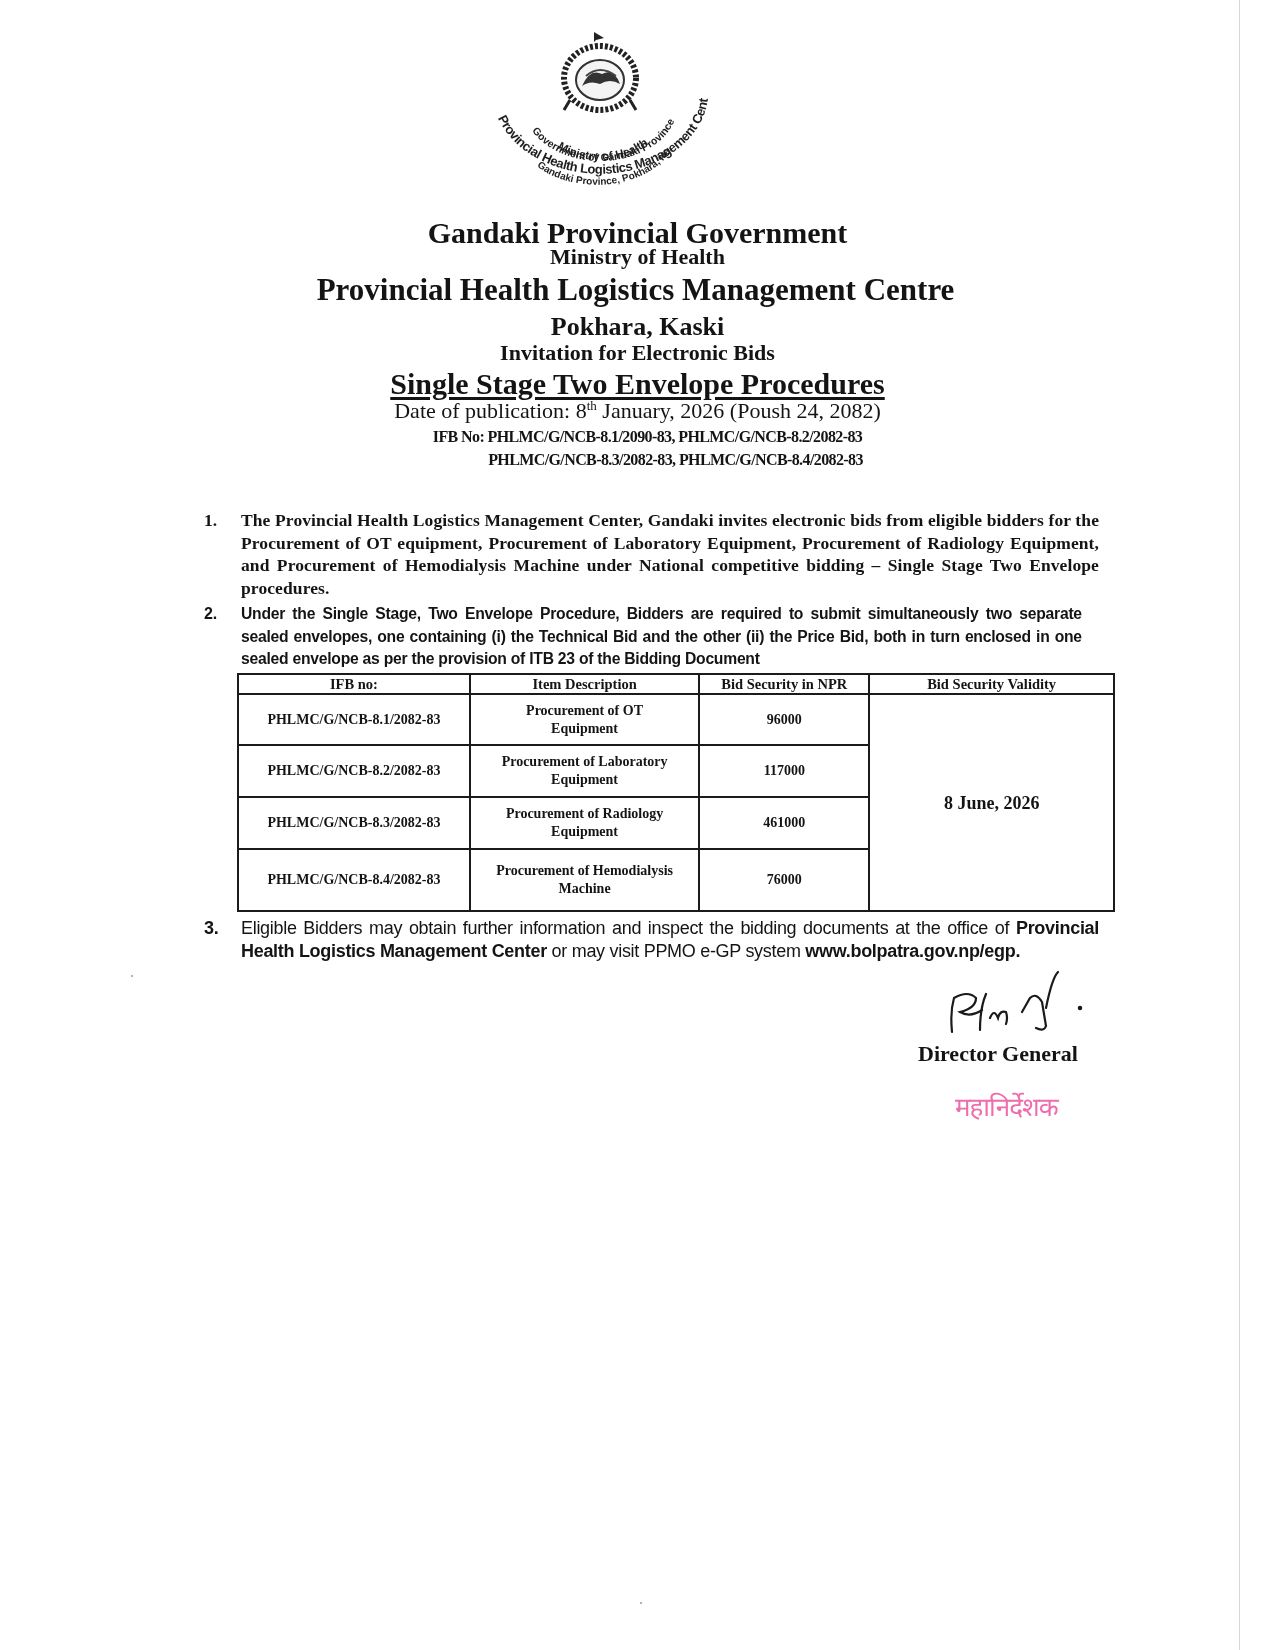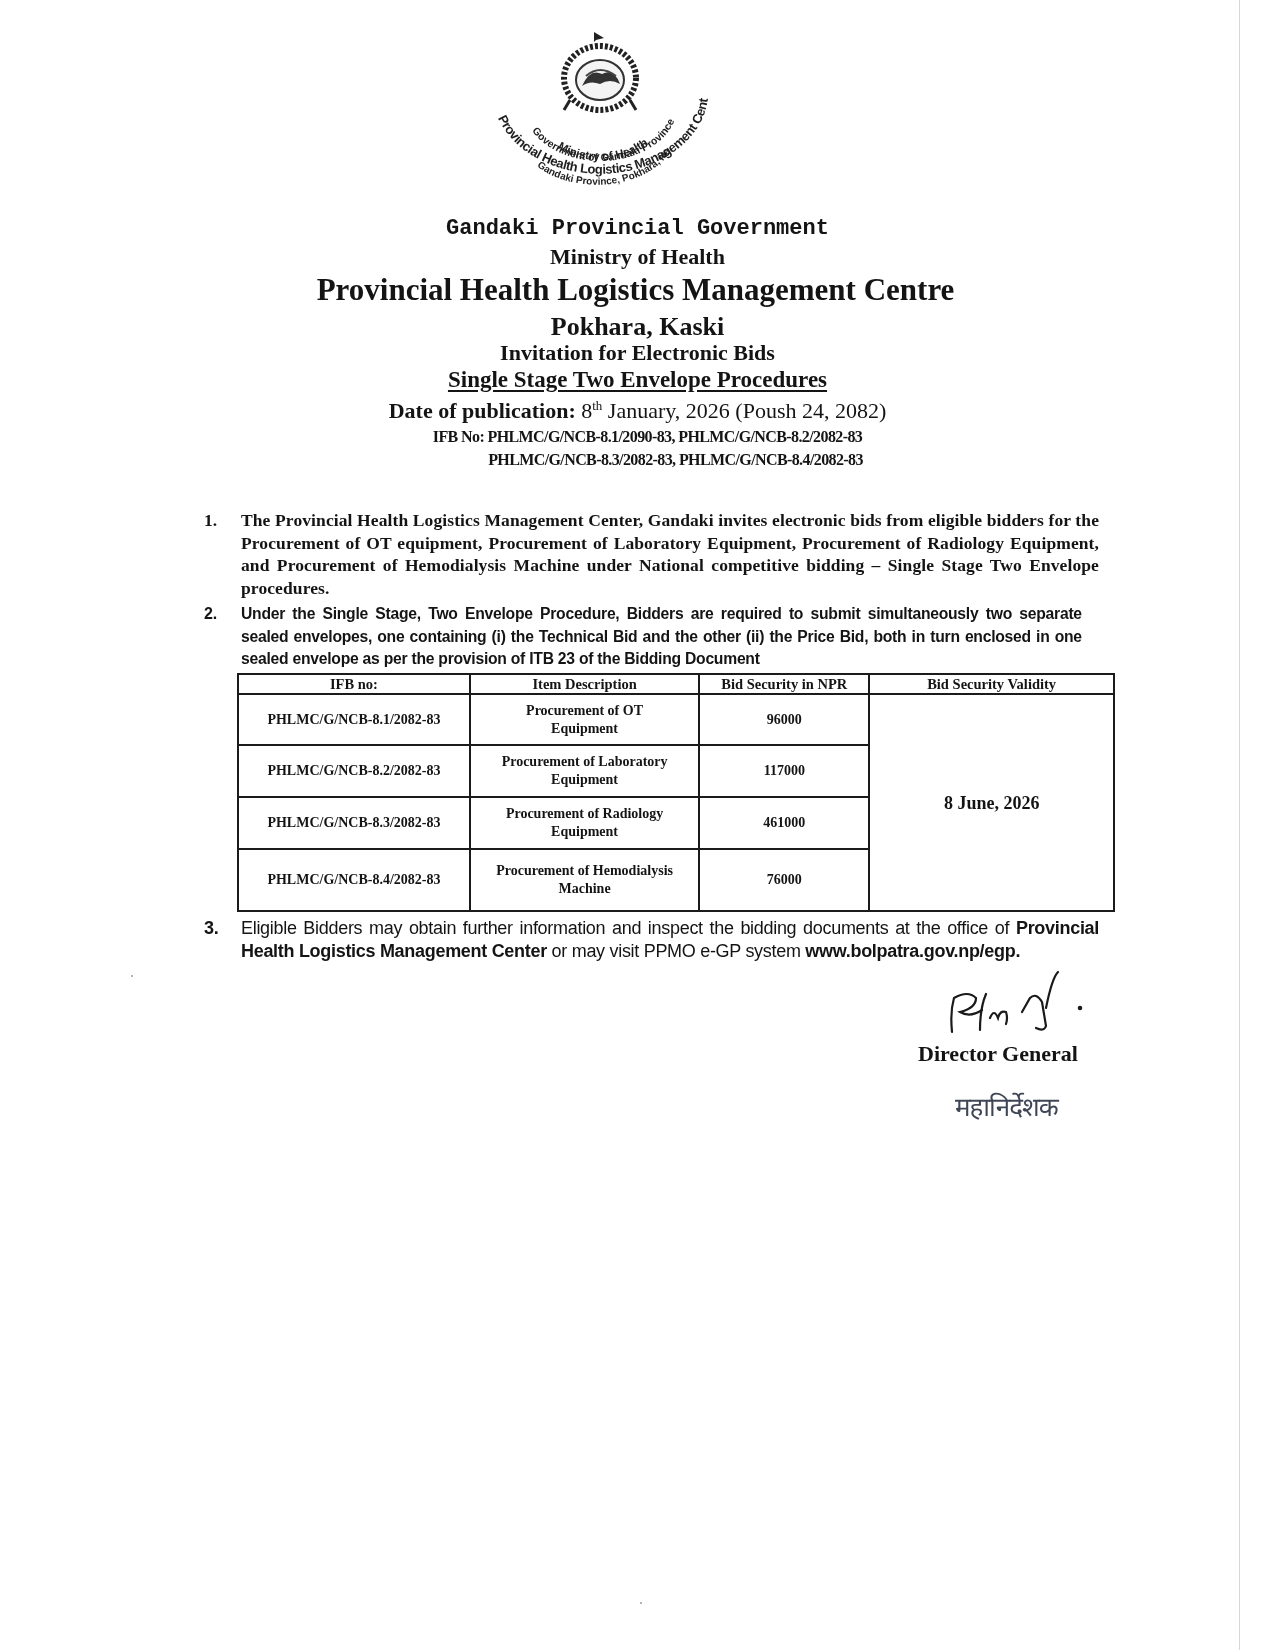--- a/index.html
+++ b/index.html
@@ -35,28 +35,28 @@
 
     
     .header {
       position: absolute;
       left: 0;
       width: 1275px;
       text-align: center;
       font-weight: bold;
     }
     .h-line { position: absolute; left: 0; width: 1275px; text-align: center; white-space: nowrap; }
-    .h-gov { top: 216px; font-size: 22px; font-family: Liberation Mono, monospace; }
+    .h-gov { top: 216px; font-size: 30px; }
     .h-ministry { top: 244px; font-size: 22px; }
     .h-centre { top: 272px; font-size: 31px; left: -2px; }
     .h-location { top: 312px; font-size: 26px; }
     .h-invite { top: 340px; font-size: 22px; }
-    .h-procedure { top: 367px; font-size: 23px; text-decoration: underline; text-underline-offset: 3px; }
+    .h-procedure { top: 367px; font-size: 30px; text-decoration: underline; text-underline-offset: 3px; }
     .h-date { top: 398px; font-size: 22px; font-weight: normal; }
-    .h-date b { font-weight: bold; }
+    .h-date b { font-weight: normal; }
     .h-date sup { font-size: 13px; vertical-align: 8px; line-height: 0; }
     .h-ifb1 { top: 428px; font-size: 16px; letter-spacing: -0.6px; left: 10px; }
     .h-ifb2 { top: 451px; font-size: 16px; letter-spacing: -0.6px; left: 38px; }
 
     
     .para {
       position: absolute;
       left: 199px;
       width: 900px;
       font-size: 17.5px;
@@ -128,21 +128,21 @@
       top: 1041px;
       font-size: 22px;
       font-weight: bold;
       white-space: nowrap;
     }
     .sig-stamp {
       position: absolute;
       left: 955px;
       top: 1088px;
       font-size: 26px;
-      color: #0f172a;
+      color: #ec4899;
       font-family: "DejaVu Sans", sans-serif;
       opacity: 0.8;
       letter-spacing: -1px;
       white-space: nowrap;
     }
     .speck { position: absolute; width: 2px; height: 2px; background: #9a9a9a; border-radius: 1px; }
   </style>
 </head>
 <body>
 

